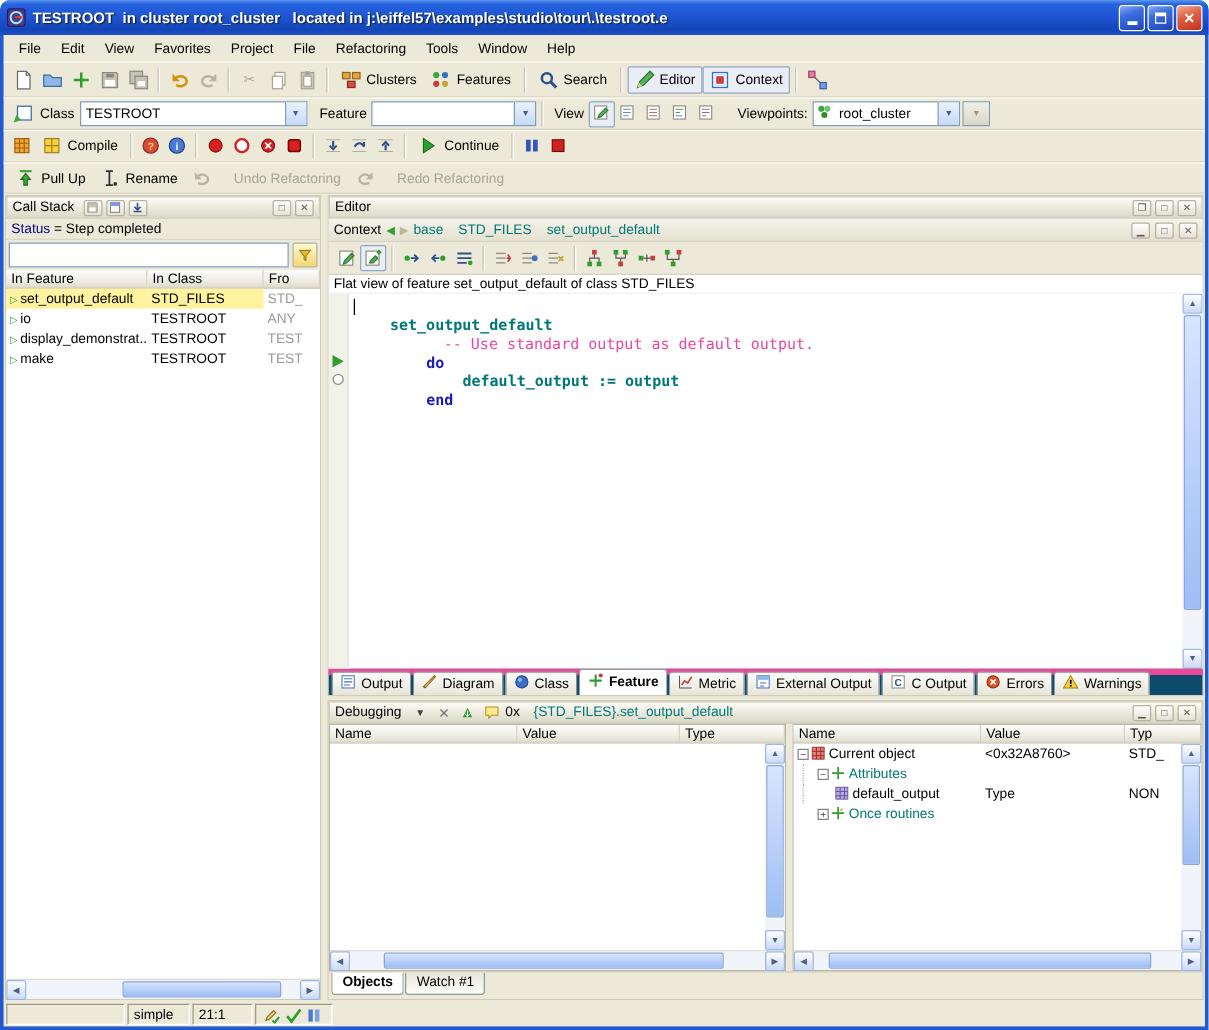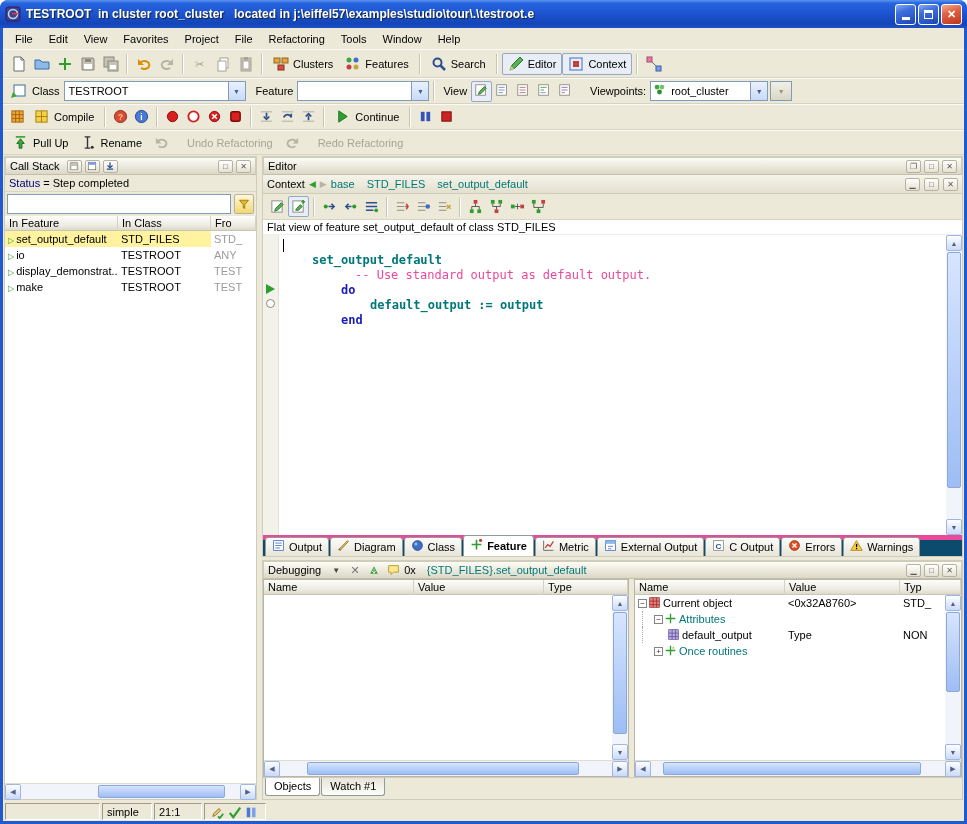--- a/index.html
+++ b/index.html
@@ -109,21 +109,21 @@
 .dbg-head.right{grid-template-columns:150px 115px 1fr}
 .dbg-row{display:grid;grid-template-columns:150px 115px 1fr;height:16px;line-height:16px}
 .dcell{padding:0 3px;white-space:nowrap;overflow:hidden}
 .tree-name{display:flex;align-items:center;gap:2px;white-space:nowrap;overflow:hidden;padding-left:3px}
 .toggle{width:9px;height:9px;flex:none;border:1px solid #848484;background:#fff;font-size:8px;line-height:7px;text-align:center;color:#333}
 .tconn{width:10px;flex:none;border-left:1px dotted #aaa;height:16px;margin-left:4px}
 .tind{width:12px;flex:none}
 .cat{color:#007878}
 .tabs-bottom{height:22px;display:flex;align-items:flex-start;gap:1px;padding:0 2px;background:#ECE9D8;border-top:1px solid #CFCCBA}
 .btab{padding:2px 8px 3px 8px;border:1px solid #919B9C;border-top:none;border-radius:0 0 3px 3px;background:linear-gradient(#E8E5D8,#FCFCFA);white-space:nowrap}
-.btab.active{background:#fff;font-weight:normal}
+.btab.active{background:#fff;font-weight:bold}
 
 .statusbar{height:19px;display:flex;gap:2px;align-items:stretch;background:#ECE9D8;padding:1px 2px}
 .scell{border:1px solid;border-color:#9e9a87 #fff #fff #9e9a87;display:flex;align-items:center;padding:0 4px;white-space:nowrap;overflow:hidden}
 .sc1{flex:1}.sc2{width:95px}.sc3{width:50px}.sc4{width:48px}.sc5{width:62px;gap:3px;justify-content:center}
 svg{display:block}
 </style>
 </head>
 <body>
 
 <div class="window">

